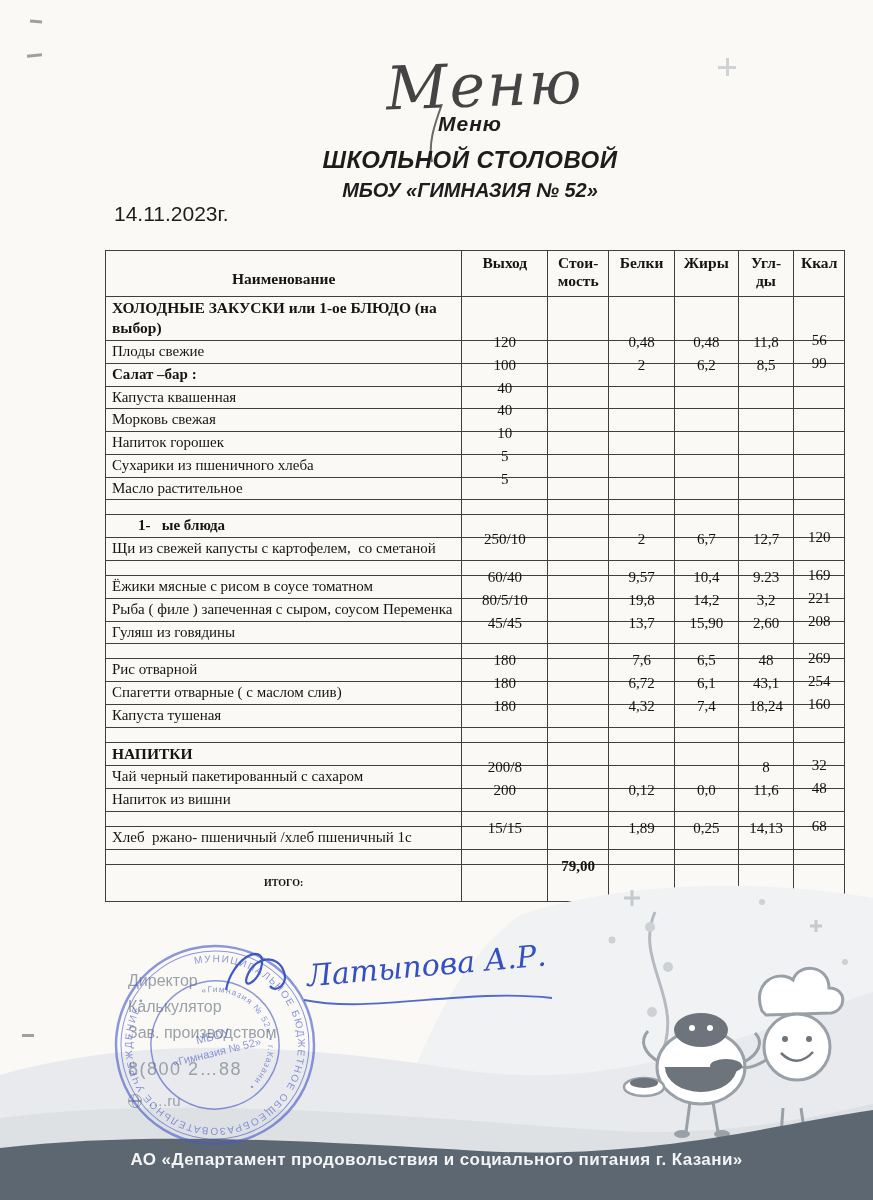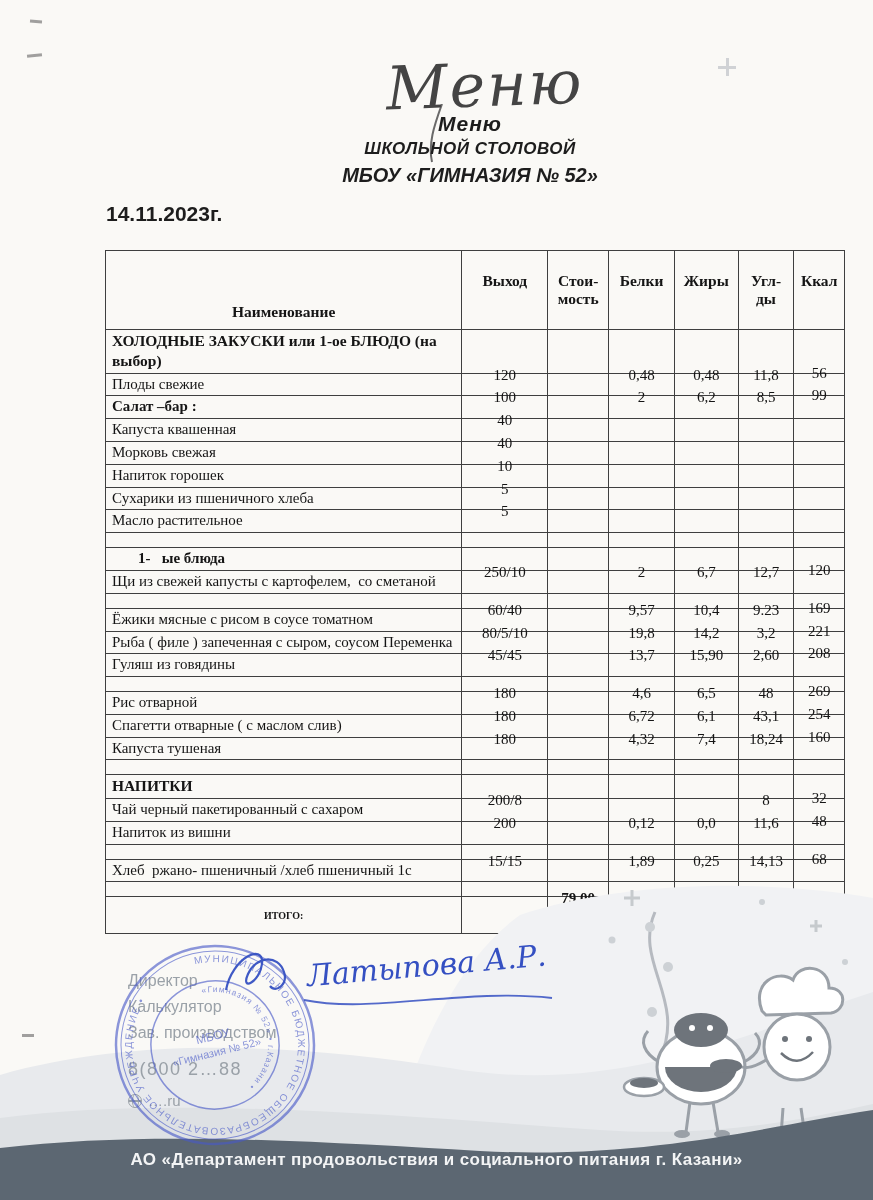--- a/index.html
+++ b/index.html
@@ -24,32 +24,32 @@
     position:absolute;left:386px;top:50px;
     font-family:"DejaVu Serif",serif;font-style:italic;font-size:60px;
     color:#353535;transform:rotate(-2deg);letter-spacing:2px;opacity:.92;
   }
   .pen-stroke{position:absolute;left:420px;top:104px;opacity:.75;}
   .title-block{
     position:absolute;left:245px;top:112px;width:450px;text-align:center;
     font-family:"Liberation Sans",sans-serif;font-weight:bold;font-style:italic;color:#1d1d1d;
   }
   .t1{font-size:21px;letter-spacing:1px;}
-  .t2{font-size:17px;margin-top:3px;letter-spacing:.5px;}
+  .t2{font-size:24px;margin-top:10px;letter-spacing:.5px;}
   .t3{font-size:20px;margin-top:5px;}
-  .date{position:absolute;left:106px;top:202px;font-family:"Liberation Sans",sans-serif;font-weight:bold;font-size:21px;color:#1d1d1d;}
+  .date{position:absolute;left:114px;top:202px;font-family:"Liberation Sans",sans-serif;font-weight:normal;font-size:21px;color:#1d1d1d;}
 
   
   .menu-table{
     position:absolute;left:105px;top:250px;width:740px;
     border-collapse:collapse;table-layout:fixed;color:#151515;
   }
   .menu-table td,.menu-table th{border:1px solid #3f3f3f;}
   thead tr{height:46px;}
-  thead th{font-weight:bold;font-size:15.5px;text-align:center;vertical-align:top;padding:21px 4px;line-height:1.15;}
+  thead th{font-weight:bold;font-size:15.5px;text-align:center;vertical-align:top;padding:3px 4px;line-height:1.15;}
   th.h-name{vertical-align:bottom;padding-bottom:8px;margin-top:8px;}
   .c-name{text-align:left;padding:1px 6px;white-space:pre-wrap;font-size:15px;line-height:1.32;vertical-align:top;}
   .c-num{text-align:center;vertical-align:top;font-size:15px;padding:0 2px;}
   .c-num span{position:relative;top:-7px;display:inline-block;line-height:1.15;}
   .c-kcal span{top:-9px;}
   .row-section td{font-weight:bold;}
   .row-section .c-name{font-size:15.5px;}
   .row-item-bold .c-name{font-weight:bold;}
   .row-subsection .c-name{font-weight:bold;padding-left:32px;}
   .row-spacer td{height:12px;}
@@ -263,21 +263,21 @@
           <td class="c-num c-cost"></td>
           <td class="c-num c-protein"></td>
           <td class="c-num c-fat"></td>
           <td class="c-num c-carbs"></td>
           <td class="c-num c-kcal"></td>
         </tr>
         <tr class="row-item">
           <td class="c-name">Рис отварной</td>
           <td class="c-num c-out"><span>180</span></td>
           <td class="c-num c-cost"></td>
-          <td class="c-num c-protein"><span>4,6</span></td>
+          <td class="c-num c-protein"><span>7,6</span></td>
           <td class="c-num c-fat"><span>6,5</span></td>
           <td class="c-num c-carbs"><span>48</span></td>
           <td class="c-num c-kcal"><span>269</span></td>
         </tr>
         <tr class="row-item">
           <td class="c-name">Спагетти отварные ( с маслом слив)</td>
           <td class="c-num c-out"><span>180</span></td>
           <td class="c-num c-cost"></td>
           <td class="c-num c-protein"><span>6,72</span></td>
           <td class="c-num c-fat"><span>6,1</span></td>

